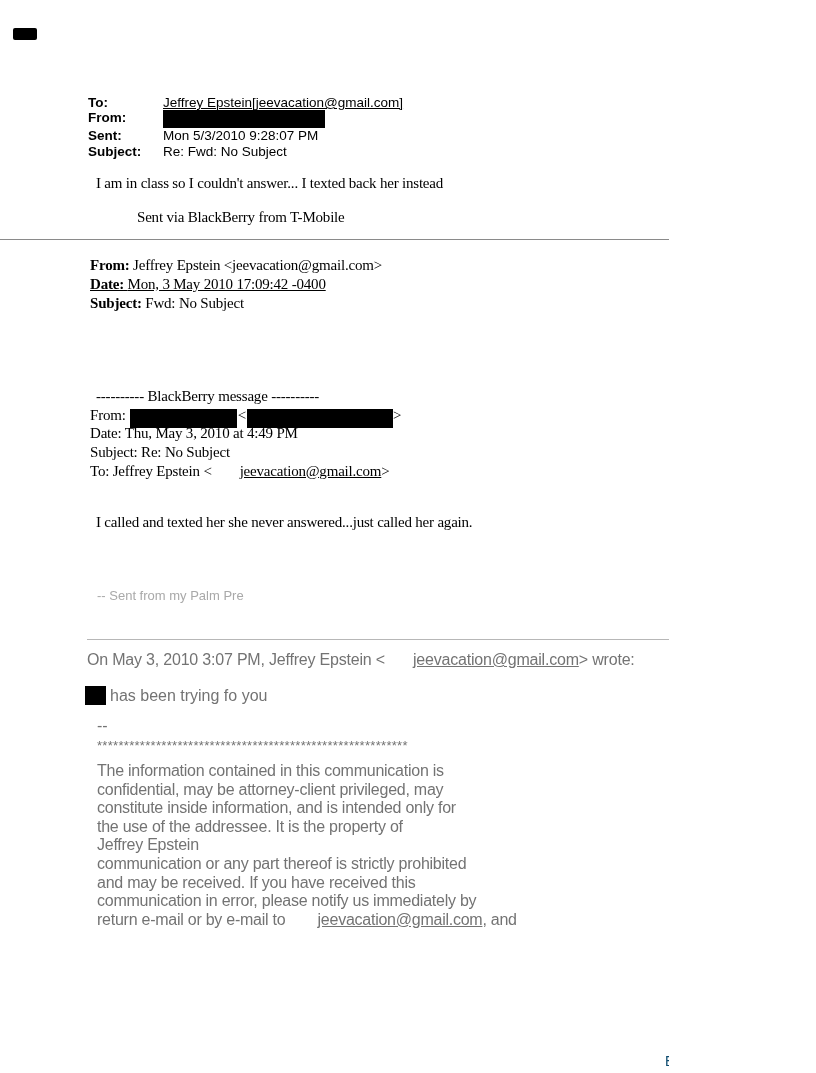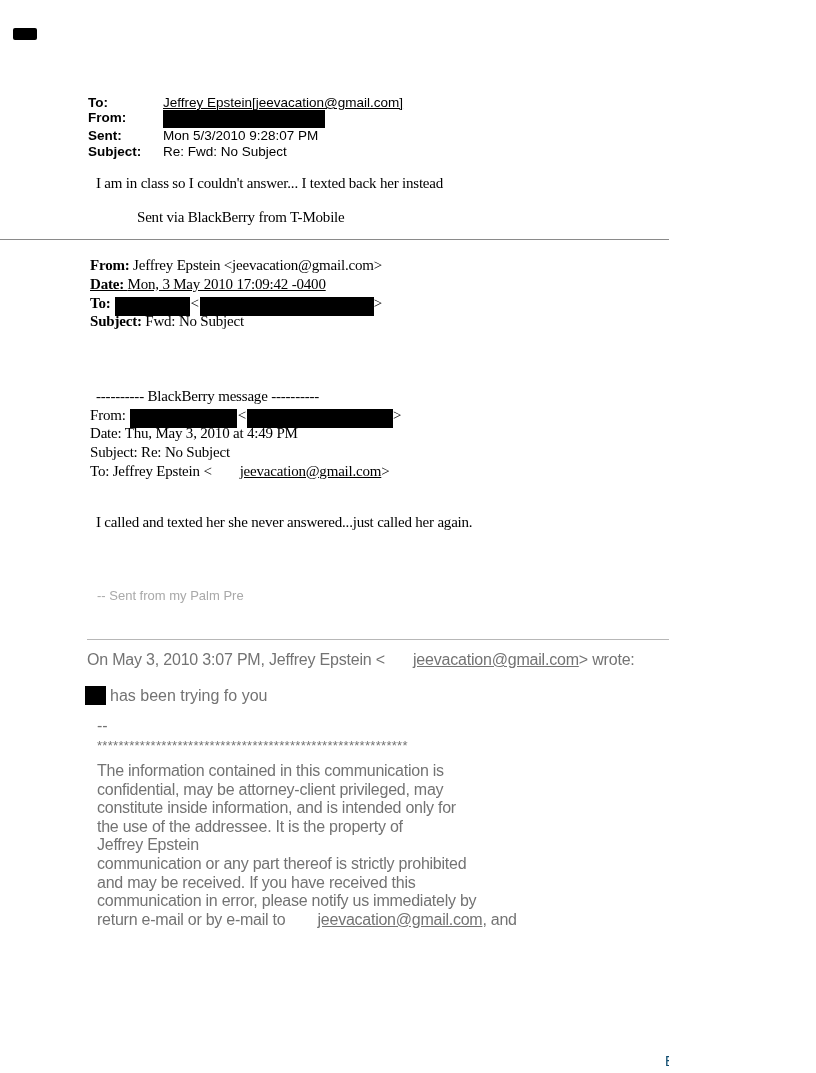--- a/index.html
+++ b/index.html
@@ -89,21 +89,20 @@
   </div>
 
   <div class="serif-line reply-line">I am in class so I couldn't answer... I texted back her instead</div>
   <div class="serif-line bb-sig">Sent via BlackBerry from T-Mobile</div>
 
   <div class="rule-full"></div>
 
   <div class="qhdr">
     <div><b>From:</b> <span>Jeffrey Epstein &lt;jeevacation@gmail.com&gt;</span></div>
     <div><span class="u"><b>Date:</b> <span>Mon, 3 May 2010 17:09:42 -0400</span></span></div>
-    <div><b>To:</b><span class="redact redact-q1"></span><span>&lt;</span><span class="redact redact-q2"></span><span>&gt;</span></div>
     <div><b>Subject:</b> <span>Fwd: No Subject</span></div>
   </div>
 
   <div class="fwd">
     <div class="divider">---------- BlackBerry message ----------</div>
     <div><span>From:</span><span class="redact redact-f1"></span><span>&lt;</span><span class="redact redact-f2"></span><span>&gt;</span></div>
     <div>Date: Thu, May 3, 2010 at 4:49 PM</div>
     <div>Subject: Re: No Subject</div>
     <div><span>To: Jeffrey Epstein &lt;</span><a class="mail">jeevacation@gmail.com</a><span>&gt;</span></div>
   </div>

